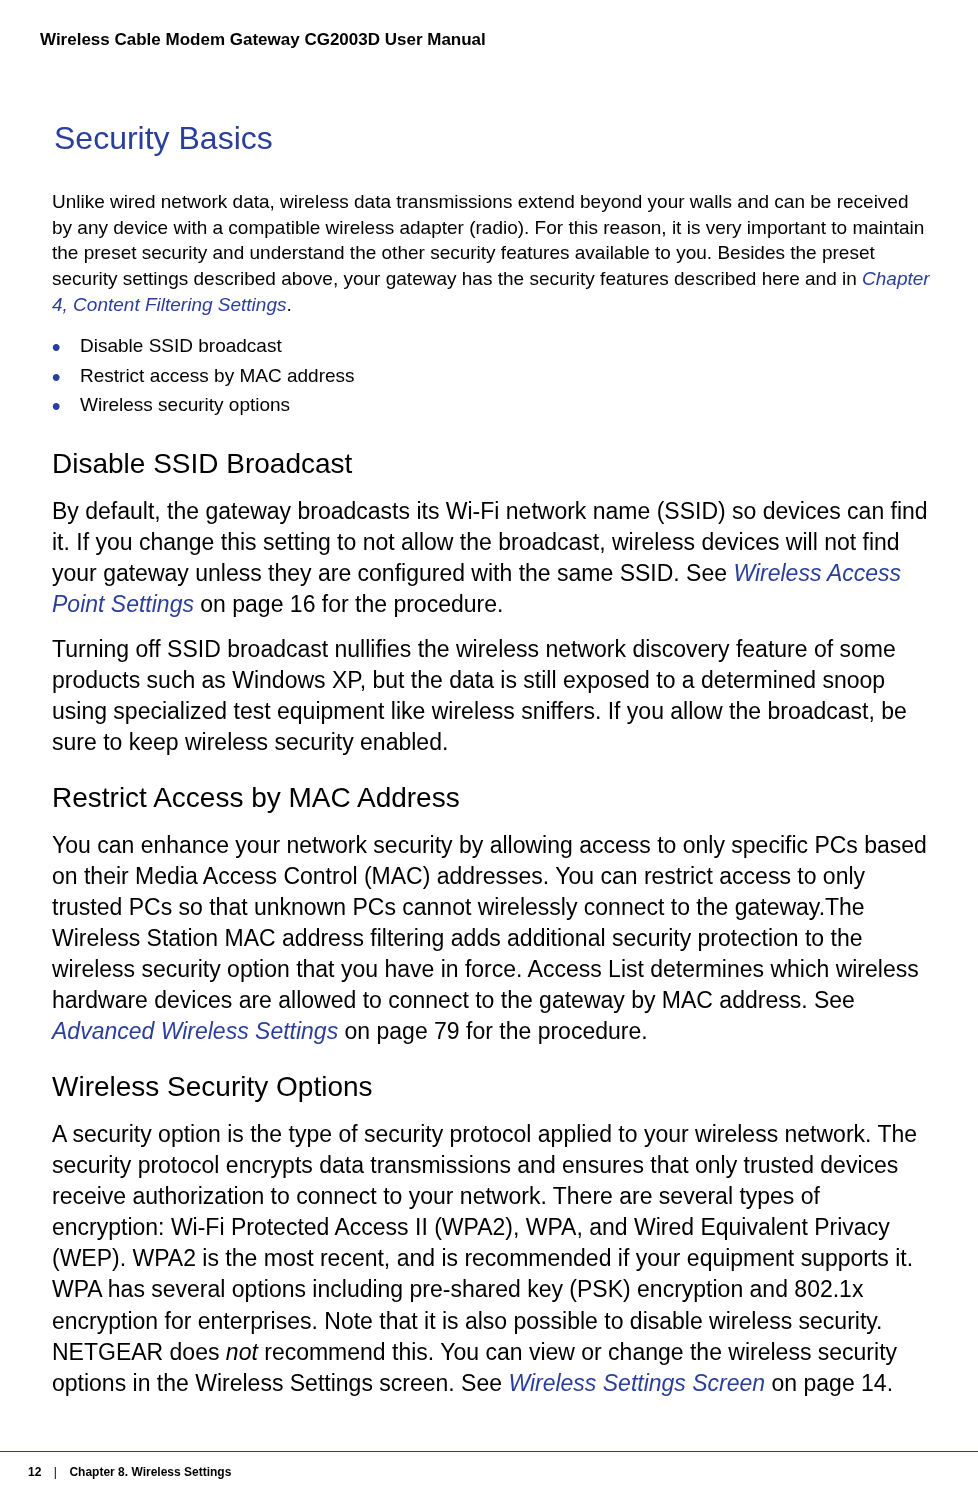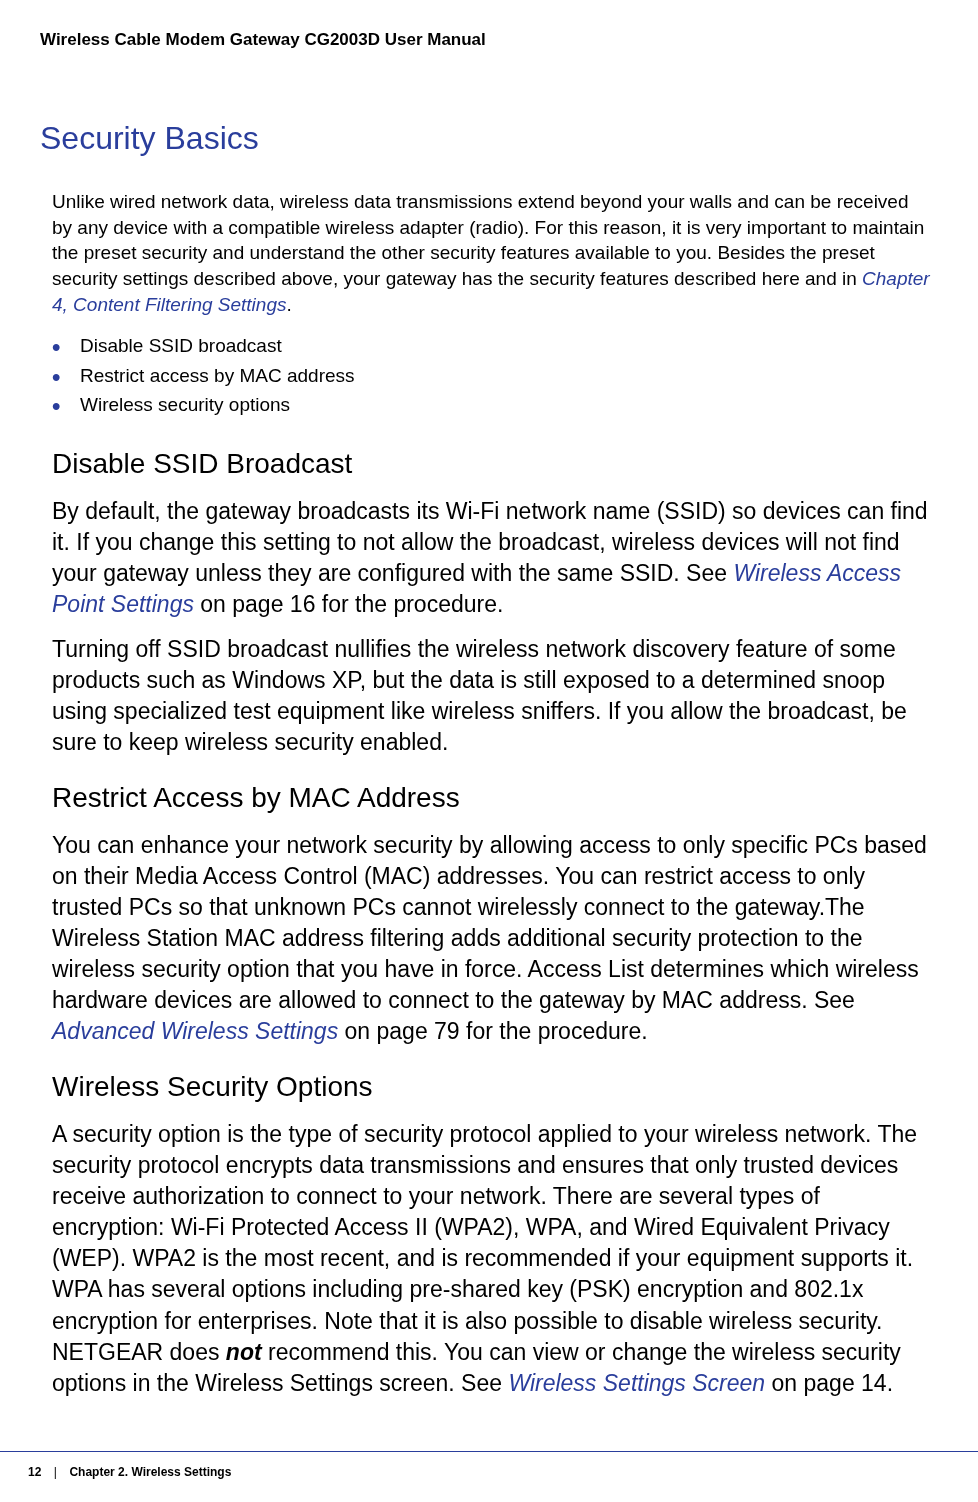--- a/index.html
+++ b/index.html
@@ -24,20 +24,21 @@
       font-size: 17px;
       margin-bottom: 70px;
       padding-right: 8px;
     }
     h1.main-heading {
       color: #2a3e9c;
       font-size: 32px;
       font-weight: normal;
       margin-bottom: 32px;
       font-family: Arial, sans-serif;
+      margin-left: 14px;
     }
     .body-text {
       font-size: 19px;
       line-height: 1.35;
       margin-left: 0px;
       margin-bottom: 14px;
       padding: 0 8px 0 12px;
     }
     .intro-para {
       margin-left: 0px;
@@ -75,21 +76,20 @@
       font-family: Arial, sans-serif;
     }
     .section-para {
       font-size: 23px;
       line-height: 1.35;
       padding: 0 8px 0 12px;
       margin-bottom: 14px;
     }
     .italic {
       font-style: italic;
-      font-weight: bold;
     }
     .footer {
       position: absolute;
       bottom: 22px;
       left: 0;
       right: 0;
       border-top: 1.5px solid #2a3e9c;
       padding-top: 10px;
       padding-left: 28px;
     }
@@ -133,14 +133,14 @@
 
   <h2 class="sub-heading">Wireless Security Options</h2>
   <p class="section-para">
     <span>A security option is the type of security protocol applied to your wireless network. The security protocol encrypts data transmissions and ensures that only trusted devices receive authorization to connect to your network. There are several types of encryption: Wi-Fi Protected Access II (WPA2), WPA, and Wired Equivalent Privacy (WEP). WPA2 is the most recent, and is recommended if your equipment supports it. WPA has several options including pre-shared key (PSK) encryption and 802.1x encryption for enterprises. Note that it is also possible to disable wireless security. NETGEAR does </span><span class="italic">not</span><span> recommend this. You can view or change the wireless security options in the Wireless Settings screen. See </span><span class="link">Wireless Settings Screen</span><span> on page 14.</span>
   </p>
 </div>
 
 <div class="footer">
   <span class="footer-text">12</span>
   <span class="footer-text footer-separator">|</span>
-  <span class="footer-text">Chapter 2.  Wireless Settings</span>
+  <span class="footer-text">Chapter 8.  Wireless Settings</span>
 </div>
 
 </body></html>

